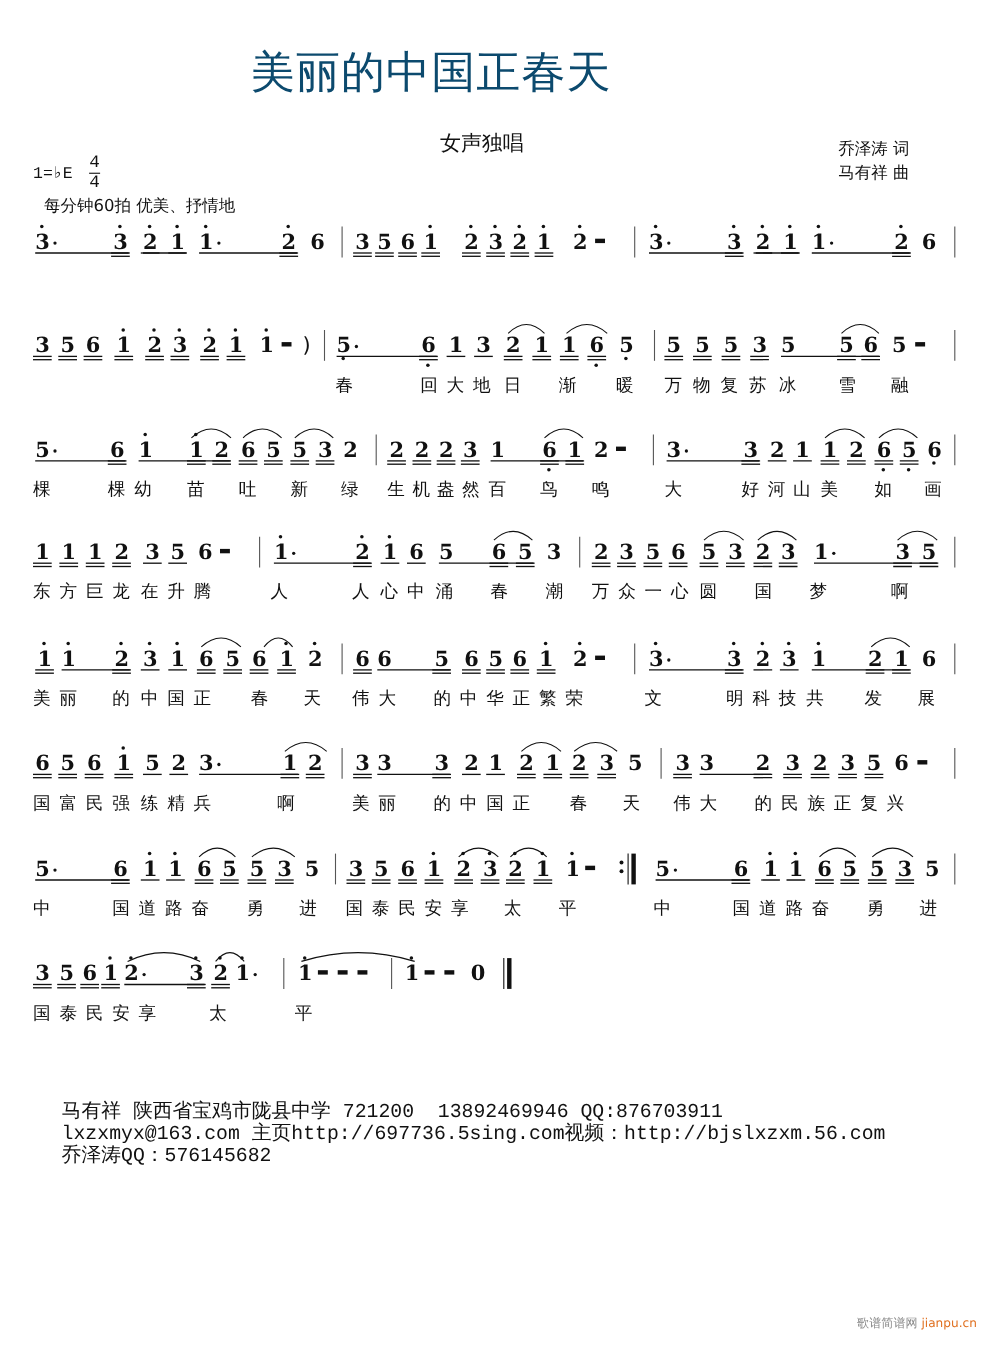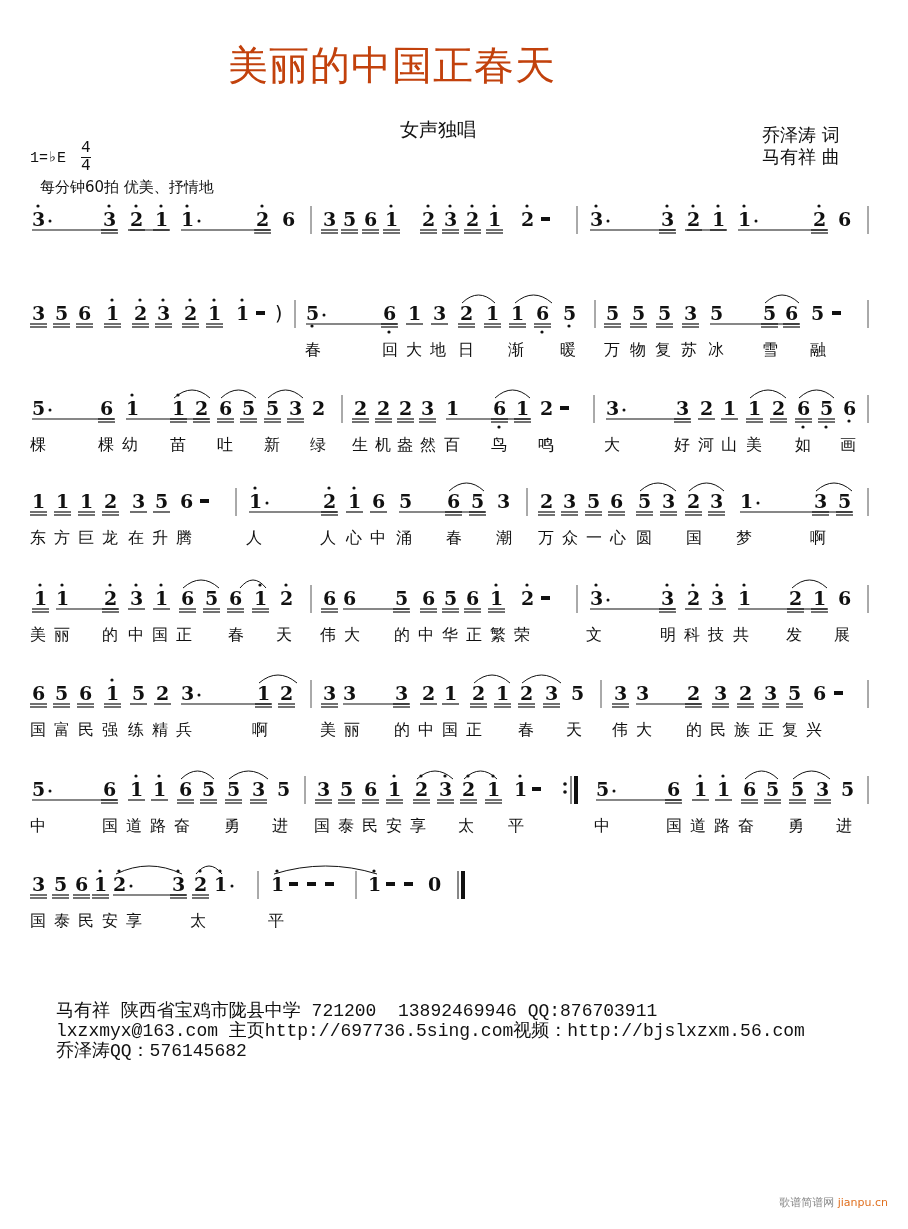--- a/index.html
+++ b/index.html
@@ -1,23 +1,23 @@
 <!DOCTYPE html>
 <html><head>
 <meta charset="utf-8">
 <style>
   html,body{margin:0;padding:0;background:#fff;}
   body{width:908px;height:1229px;position:relative;overflow:hidden;color:#111;font-family:"DejaVu Serif",serif;}
-  .title{position:absolute;left:0;width:784px;top:38px;text-align:center;font-size:40px;font-family:"DejaVu Serif",serif;letter-spacing:1px;color:#c2410c;}
+  .title{position:absolute;left:0;width:784px;top:38px;text-align:center;font-size:40px;font-family:"DejaVu Serif",serif;letter-spacing:1px;color:#0c4a6e;}
   .key{position:absolute;left:30px;top:140px;font-family:Liberation Mono, monospace;font-size:15px;}
   .key .ks{display:inline-block;vertical-align:middle;}
   .frac{display:inline-block;vertical-align:middle;text-align:center;font-size:16px;line-height:17px;margin-left:6px;}
   .frac div:first-child{border-bottom:1.5px solid #111;}
   .subtitle{position:absolute;left:400px;top:117px;font-size:19px;font-family:"DejaVu Sans",sans-serif;text-align:right;}
-  .credits{position:absolute;left:762px;top:124px;font-size:18px;font-family:"DejaVu Sans",sans-serif;line-height:22px;}
+  .credits{position:absolute;left:762px;top:124px;font-size:15px;font-family:"DejaVu Sans",sans-serif;line-height:22px;}
   .tempo{position:absolute;left:40px;top:178px;font-size:15px;font-family:"DejaVu Sans",sans-serif;}
   .footer{position:absolute;left:56px;top:1001px;font-family:"Liberation Mono",monospace;font-size:18px;line-height:20px;white-space:pre;}
   .watermark{position:absolute;right:20px;bottom:19px;font-size:11px;color:#888;font-family:"DejaVu Sans",sans-serif;}
   .watermark span{color:#e07020;}
   svg{position:absolute;left:0;top:0;}
 </style>
 </head>
 <body>
 
 <div class="title">美丽的中国正春天</div>

